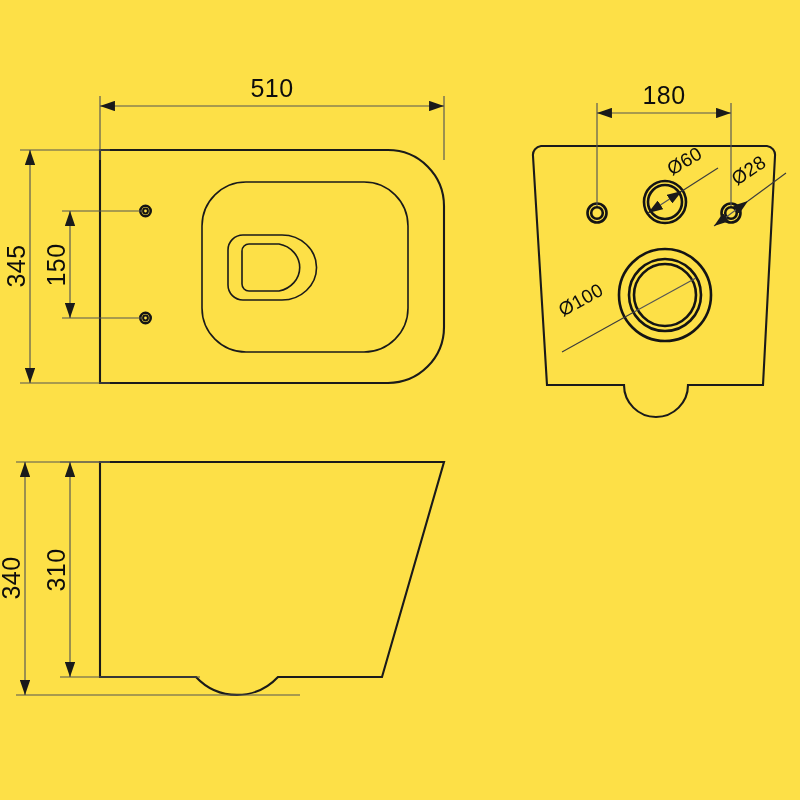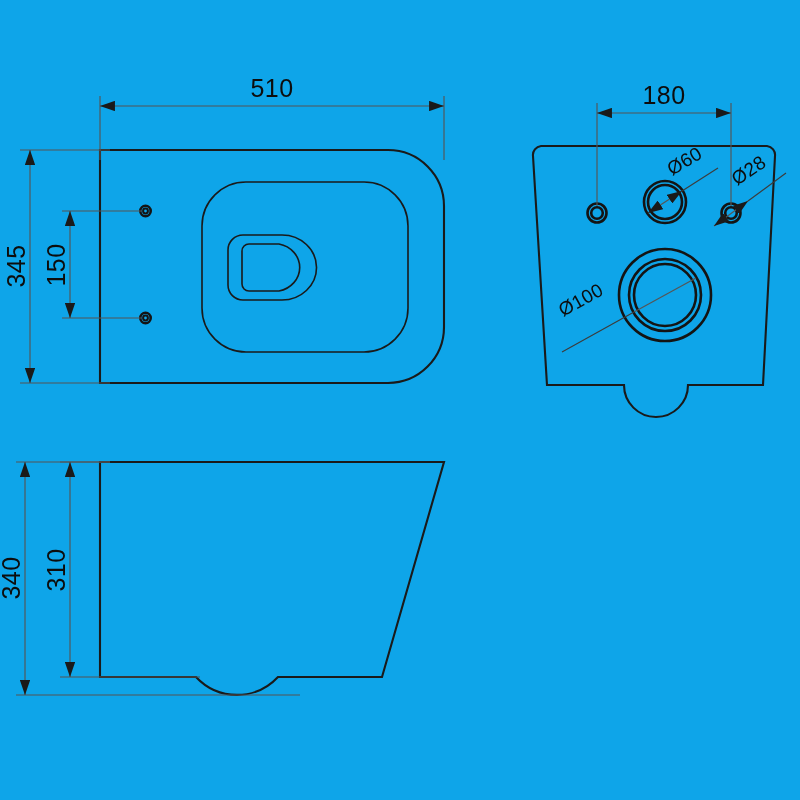--- a/index.html
+++ b/index.html
@@ -8,21 +8,21 @@
     padding: 0;
     background: #ffffff;
   }
   body {
     font-family: "Liberation Sans", sans-serif;
   }
   #sheet {
     position: relative;
     width: 800px;
     height: 800px;
-    background: #0ea5e9;
+    background: #fde047;
     overflow: hidden;
   }
   #sheet svg {
     display: block;
     width: 800px;
     height: 800px;
   }
   .obj {
     fill: none;
     stroke: #1a1a1a;

